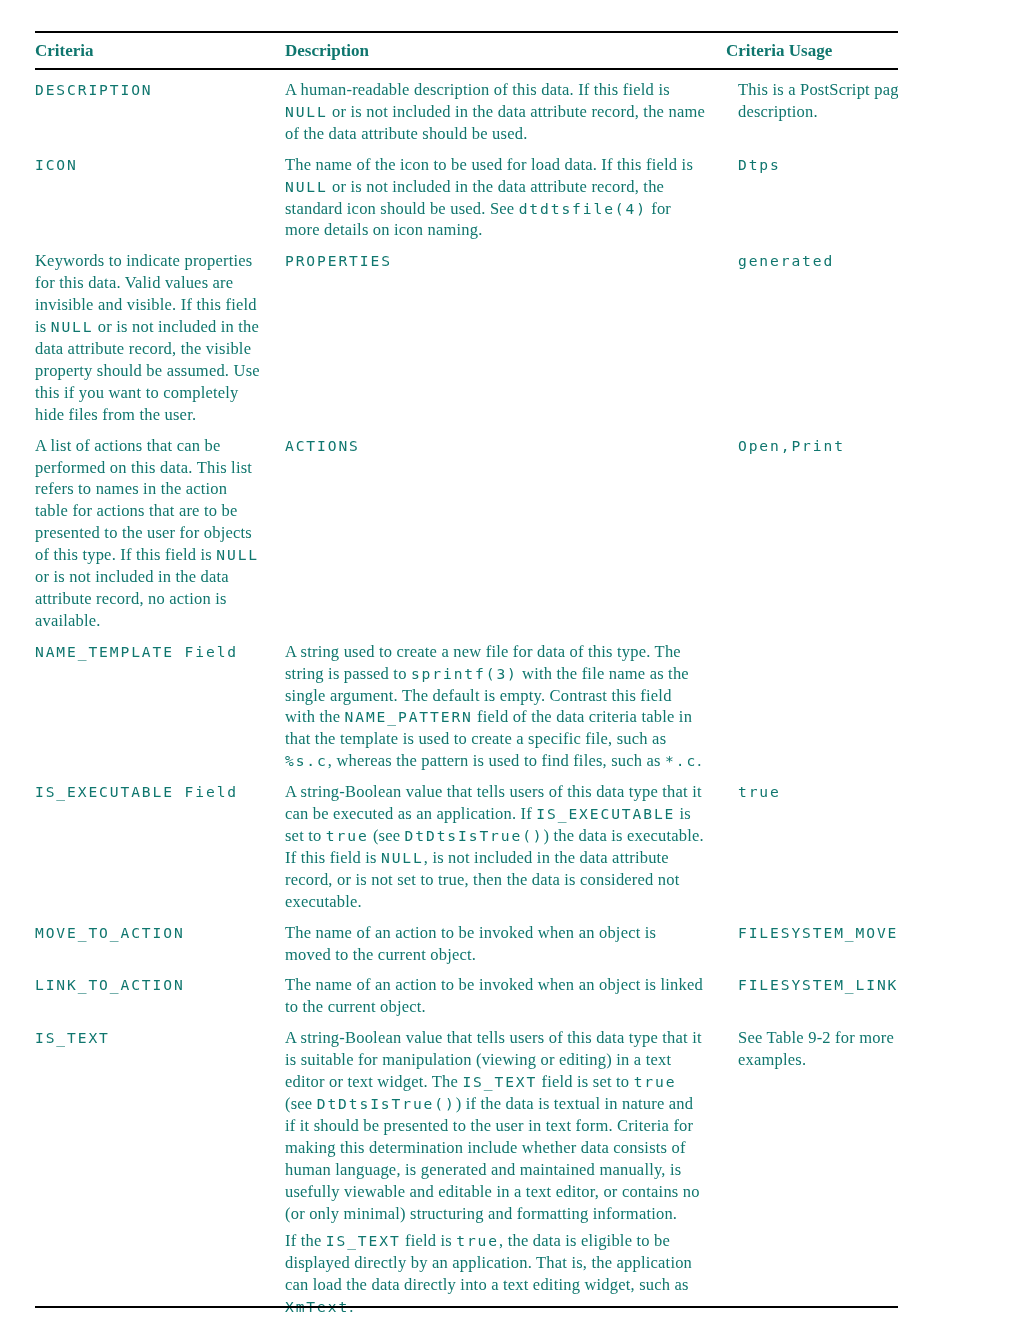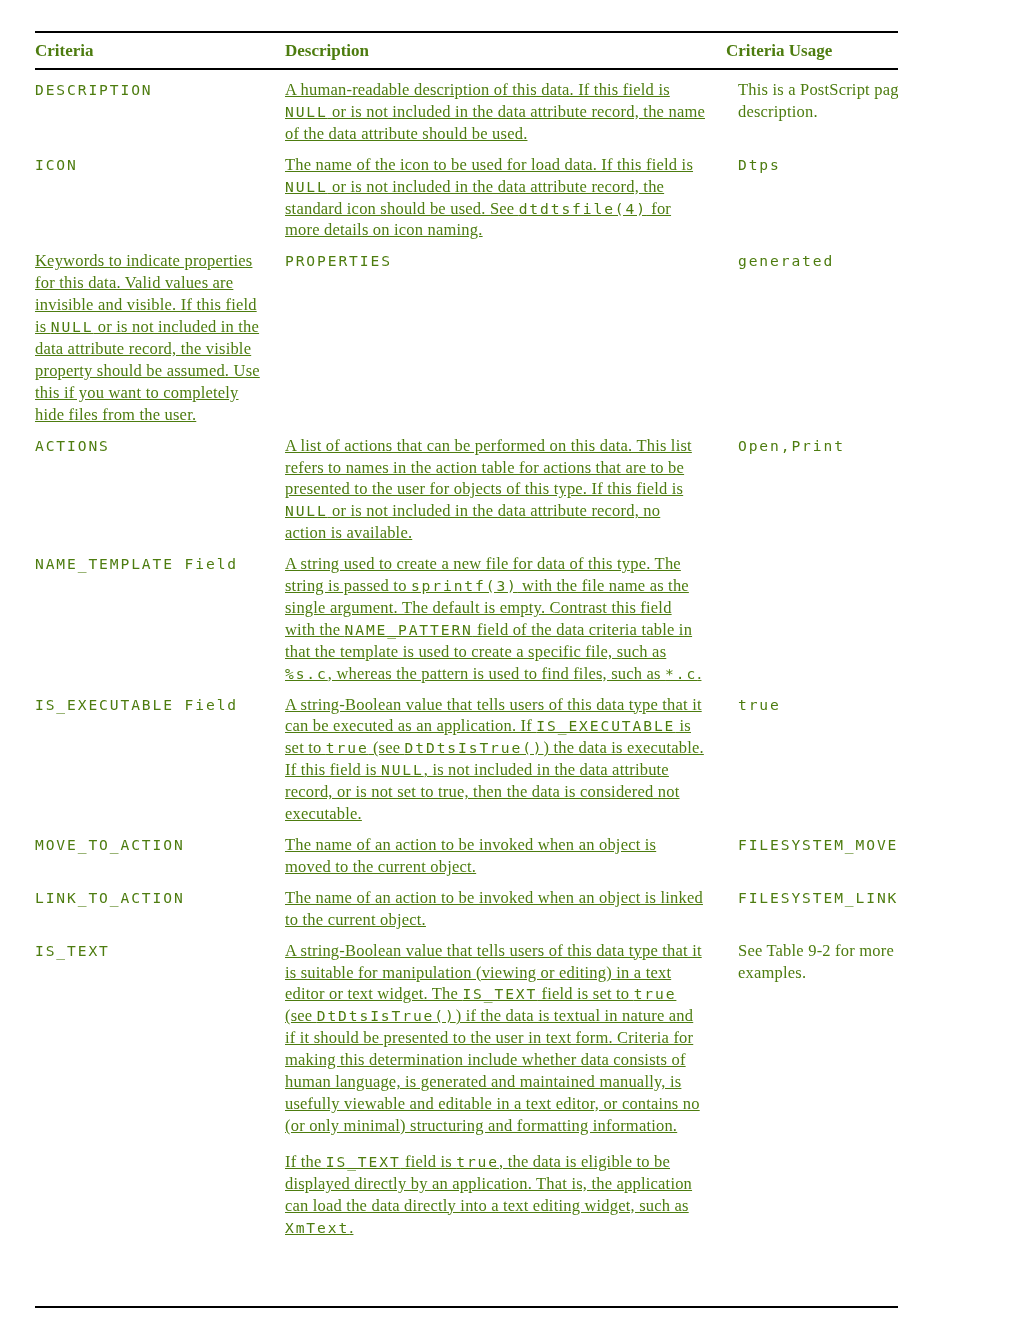--- a/index.html
+++ b/index.html
@@ -1,21 +1,21 @@
 <!DOCTYPE html>
 <html><head>
 <meta charset="utf-8">
 <style>
   html, body { margin: 0; padding: 0; background: #ffffff; }
   .page {
     position: relative;
     width: 898px;
     height: 1342px;
     background: #ffffff;
-    color: #4d7c0f;
+    color: #0f766e;
     font-family: "Liberation Serif", serif;
     overflow: hidden;
   }
   .table {
     position: absolute;
     left: 35px;
     top: 31px;
     width: 951px;
     border-top: 2px solid #000000;
   }
@@ -32,28 +32,28 @@
   .row {
     display: grid;
     grid-template-columns: 250px 441px 260px;
     margin-bottom: 9px;
   }
   .cell {
     font-size: 16.5px;
     line-height: 21.9px;
     letter-spacing: 0.2px;
   }
-  .desc-cell { padding-right: 21px; text-decoration: underline; }
+  .desc-cell { padding-right: 21px; }
   .usage-cell { padding-right: 45px; margin-left: 12px; }
   .criteria-cell, .code {
     font-family: "DejaVu Sans Mono", monospace;
     font-size: 14.6px;
     letter-spacing: 1.9px;
   }
-  .para-gap { margin-top: 14px; }
+  .para-gap { margin-top: 6px; }
   .bottom-rule {
     position: absolute;
     left: 35px;
     top: 1306px;
     width: 951px;
     height: 0;
     border-top: 2px solid #000000;
   }
 </style>
 </head>
@@ -82,24 +82,24 @@
           <div class="cell usage-cell"><span class="code">Dtps</span></div>
         </div>
         <div class="row">
           <div class="cell desc-cell">
             <div class="para"><span>Keywords to indicate properties for this data. Valid values are invisible and visible. If this field is </span><span class="code">NULL</span><span> or is not included in the data attribute record, the visible property should be assumed. Use this if you want to completely hide files from the user.</span></div>
           </div>
           <div class="cell criteria-cell">PROPERTIES</div>
           <div class="cell usage-cell"><span class="code">generated</span></div>
         </div>
         <div class="row">
-          <div class="cell criteria-cell">ACTIONS</div>
           <div class="cell desc-cell">
             <div class="para"><span>A list of actions that can be performed on this data. This list refers to names in the action table for actions that are to be presented to the user for objects of this type. If this field is </span><span class="code">NULL</span><span> or is not included in the data attribute record, no action is available.</span></div>
           </div>
+          <div class="cell criteria-cell">ACTIONS</div>
           <div class="cell usage-cell"><span class="code">Open,Print</span></div>
         </div>
         <div class="row">
           <div class="cell criteria-cell">NAME_TEMPLATE Field</div>
           <div class="cell desc-cell">
             <div class="para"><span>A string used to create a new file for data of this type. The string is passed to </span><span class="code">sprintf(3)</span><span> with the file name as the single argument. The default is empty. Contrast this field with the </span><span class="code">NAME_PATTERN</span><span> field of the data criteria table in that the template is used to create a specific file, such as </span><span class="code">%s.c</span><span>, whereas the pattern is used to find files, such as </span><span class="code">*.c</span><span>.</span></div>
           </div>
         </div>
         <div class="row">
           <div class="cell criteria-cell">IS_EXECUTABLE Field</div>

